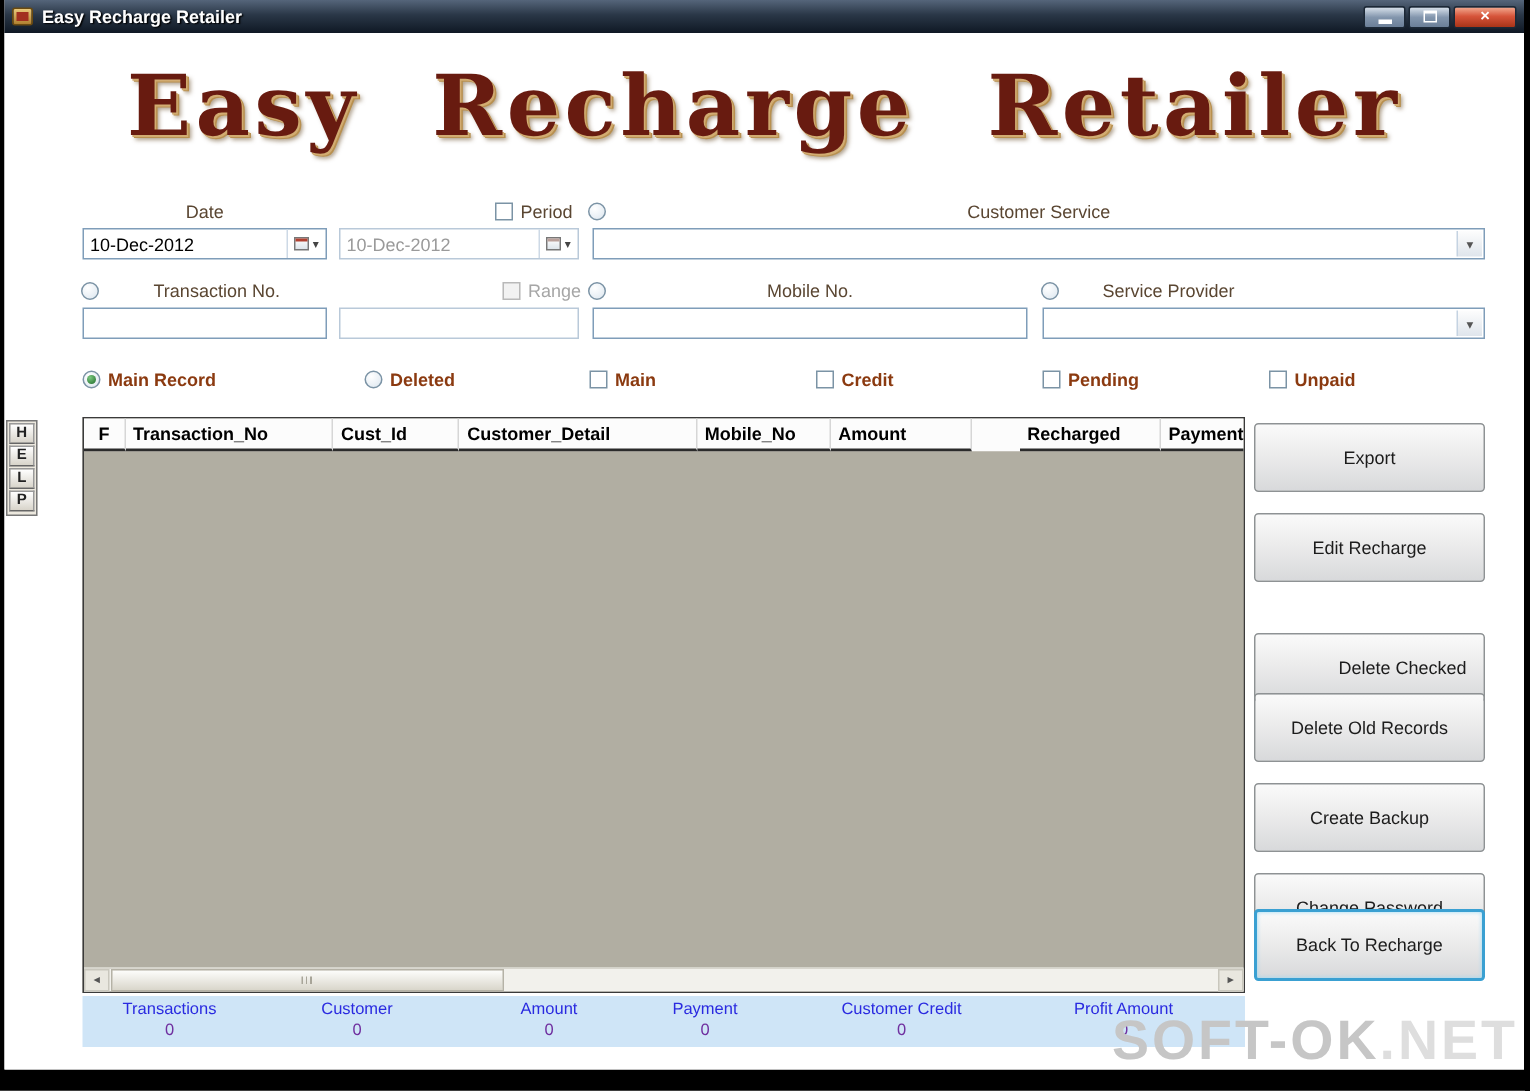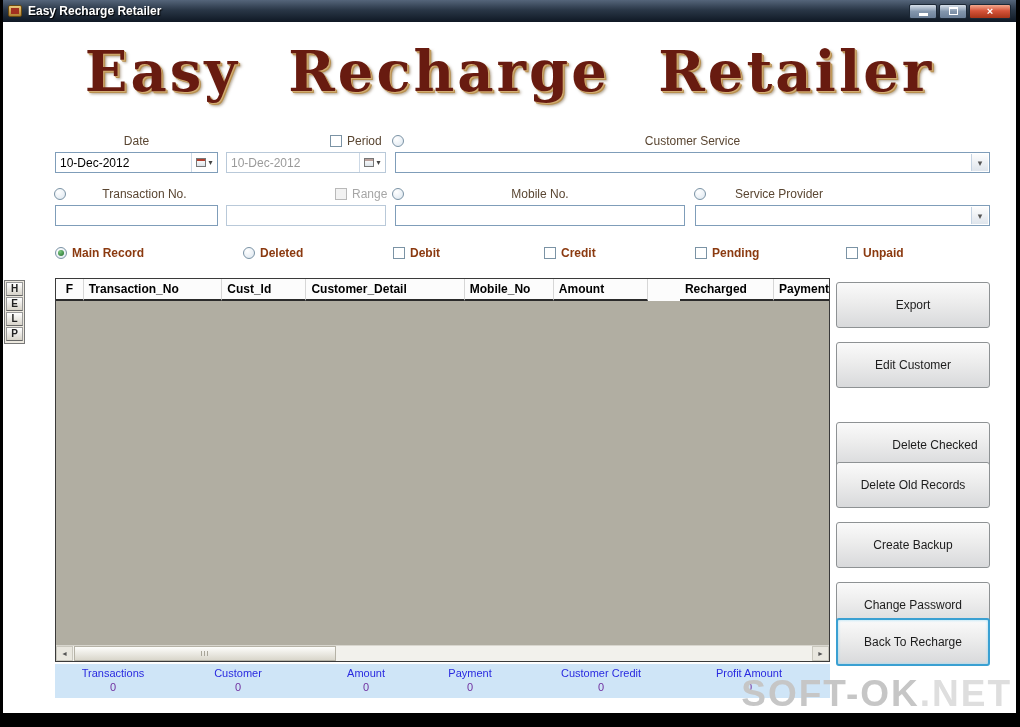--- a/index.html
+++ b/index.html
@@ -95,21 +95,21 @@
     background:repeating-linear-gradient(90deg,#a8a599 0 1px,transparent 1px 3px); }
 
   
   .btn { position:absolute; left:833px; width:154px; height:46px;
     border:1px solid #8e9294; border-radius:3px;
     background:linear-gradient(#fafafa,#ececec 45%,#d8d9db);
     font-size:12px; color:#1c1c1c; display:flex; align-items:center; justify-content:center;
     font-family:"Liberation Sans", sans-serif; cursor:default; }
   .btn.a0 { top:260px; } .btn.a1 { top:320px; } .btn.a2 { top:400px;padding-left:44px; }
   .btn.a3 { top:440px; } .btn.a4 { top:500px; } .btn.a5 { top:560px; }
-  .btn.a6 { top:596px; height:48px; border:2px solid #3aa0d2; box-shadow:inset 0 0 3px #9ad9f4; }
+  .btn.a6 { top:584px; height:48px; border:2px solid #3aa0d2; box-shadow:inset 0 0 3px #9ad9f4; }
 
   
   .summary { position:absolute; left:52px; top:642px; width:775px; height:34px; background:#cfe5f7;padding-left:16px; }
   .sum-item { position:absolute; top:3px; transform:translateX(-50%); text-align:center; font-size:11px; }
   .sum-item.s0 { left:58px; } .sum-item.s1 { left:183px; } .sum-item.s2 { left:311px; }
   .sum-item.s3 { left:415px; } .sum-item.s4 { left:546px; } .sum-item.s5 { left:694px; }
   .sum-label { color:#2a2ae0; display:block; }
   .sum-value { color:#7030a0; display:block; margin-top:2px; }
 
   
@@ -181,21 +181,21 @@
       <input class="input" style="left: 392px; top: 183px; width: 290px;">
       <div class="combo" style="left:692px;top:183px;width:295px;">
         <span class="dd-btn">▾</span>
       </div>
 
       <div class="radio checked" style="left:52px;top:225px;"></div>
       <div class="rec-lbl" style="left:69px;top:224px;">Main Record</div>
       <div class="radio" style="left:240px;top:225px;"></div>
       <div class="rec-lbl" style="left:257px;top:224px;">Deleted</div>
       <div class="checkbox" style="left:390px;top:225px;"></div>
-      <div class="rec-lbl" style="left:407px;top:224px;">Debit</div>
+      <div class="rec-lbl" style="left:407px;top:224px;">Main</div>
       <div class="checkbox" style="left:541px;top:225px;"></div>
       <div class="rec-lbl" style="left:558px;top:224px;">Credit</div>
       <div class="checkbox" style="left:692px;top:225px;"></div>
       <div class="rec-lbl" style="left:709px;top:224px;">Pending</div>
       <div class="checkbox" style="left:843px;top:225px;"></div>
       <div class="rec-lbl" style="left:860px;top:224px;">Unpaid</div>
 
       <div class="help">
         <span>H</span>
         <span>E</span>
@@ -216,21 +216,21 @@
         </div>
         <div class="grid-body"></div>
         <div class="hscroll">
           <div class="hs-btn">◄</div>
           <div class="hs-thumb"></div>
           <div class="hs-btn right">►</div>
         </div>
       </div>
 
       <div class="btn a0">Export</div>
-      <div class="btn a1">Edit Customer</div>
+      <div class="btn a1">Edit Recharge</div>
       <div class="btn a2">Delete Checked</div>
       <div class="btn a3">Delete Old Records</div>
       <div class="btn a4">Create Backup</div>
       <div class="btn a5">Change Password</div>
       <div class="btn a6">Back To Recharge</div>
 
       <div class="summary">
         <div class="sum-item s0">
           <span class="sum-label">Transactions</span>
           <span class="sum-value">0</span>

